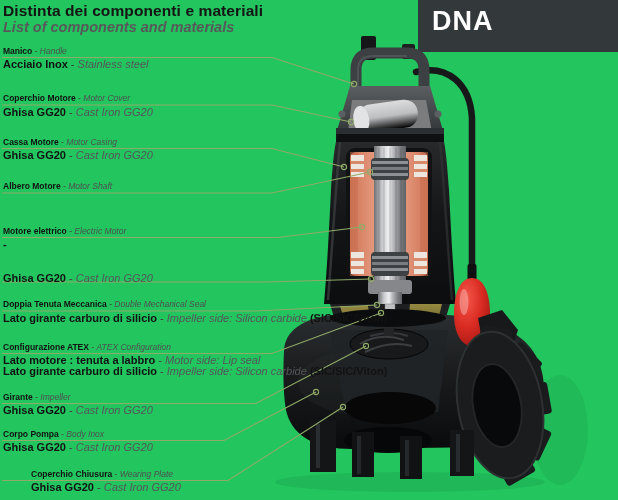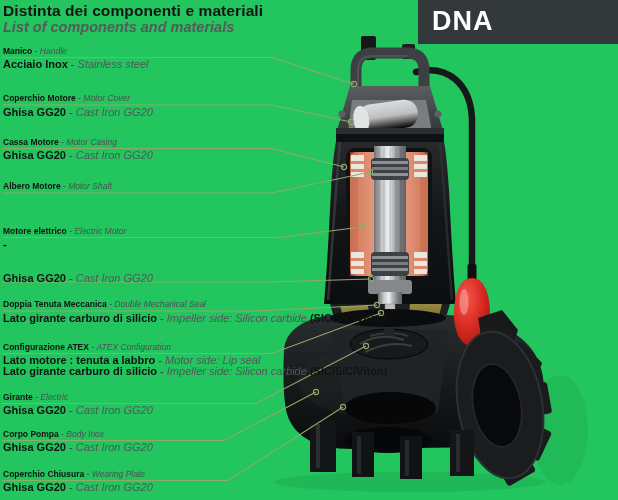--- a/index.html
+++ b/index.html
@@ -1,20 +1,20 @@
 <!DOCTYPE html>
 <html><head>
 <meta charset="utf-8">
 <style>
   html,body{margin:0;padding:0;background:#fff;}
   .page{position:relative;width:618px;height:500px;background:#22c55e;overflow:hidden;
         font-family:"Liberation Sans", sans-serif;}
   .title{position:absolute;left:3px;top:2px;font-size:15.5px;font-weight:bold;color:#141414;letter-spacing:.1px;}
   .subtitle{position:absolute;left:3px;top:19px;font-size:14.5px;font-weight:bold;font-style:italic;color:#58585a;}
-  .badge{position:absolute;left:418px;top:0;width:200px;height:44px;}
+  .badge{position:absolute;left:418px;top:0;width:200px;height:52px;}
   .badge span{display:block;padding:8px 0 0 14px;font-size:27px;font-weight:bold;letter-spacing:1px;line-height:1;}
   #pump-svg{position:absolute;left:0;top:0;width:618px;height:500px;}
   .comp{position:absolute;left:3px;white-space:nowrap;line-height:11px;}
   .comp .name{font-size:8.5px;color:#3c3c3c;}
   .comp .name b{color:#121212;}
   .comp .name i{color:#4f4f51;}
   .comp .mats{margin-top:2.5px;font-size:11px;line-height:10.5px;color:#3c3c3c;}
   .comp .mats b{color:#121212;}
   .comp .mats i{color:#55555a;}
   .comp .sfx{font-style:normal;color:#121212;font-weight:bold;}
@@ -287,31 +287,31 @@
         </div>
       </div>
       <div class="comp" style="top: 341.5px;">
         <div class="name"><b>Configurazione ATEX</b> - <i>ATEX Configuration</i></div>
         <div class="mats">
           <div><b>Lato motore : tenuta a labbro</b> - <i>Motor side: Lip seal</i></div>
           <div><b>Lato girante carburo di silicio</b> - <i>Impeller side: Silicon carbide</i> <span class="sfx">(SIC/SIC/Viton)</span></div>
         </div>
       </div>
       <div class="comp" style="top: 391.5px;">
-        <div class="name"><b>Girante</b> - <i>Electric</i></div>
+        <div class="name"><b>Girante</b> - <i>Impeller</i></div>
         <div class="mats">
           <div><b>Ghisa GG20</b> - <i>Cast Iron GG20</i></div>
         </div>
       </div>
       <div class="comp" style="top: 428.5px;">
         <div class="name"><b>Corpo Pompa</b> - <i>Body Inox</i></div>
         <div class="mats">
           <div><b>Ghisa GG20</b> - <i>Cast Iron GG20</i></div>
         </div>
       </div>
-      <div class="comp" style="top: 468.5px;">
+      <div class="comp" style="top: 468.5px; margin-left: 28px;">
         <div class="name"><b>Coperchio Chiusura</b> - <i>Wearing Plate</i></div>
         <div class="mats">
           <div><b>Ghisa GG20</b> - <i>Cast Iron GG20</i></div>
         </div>
       </div>
     </div>
 </div>
 
 </body></html>

